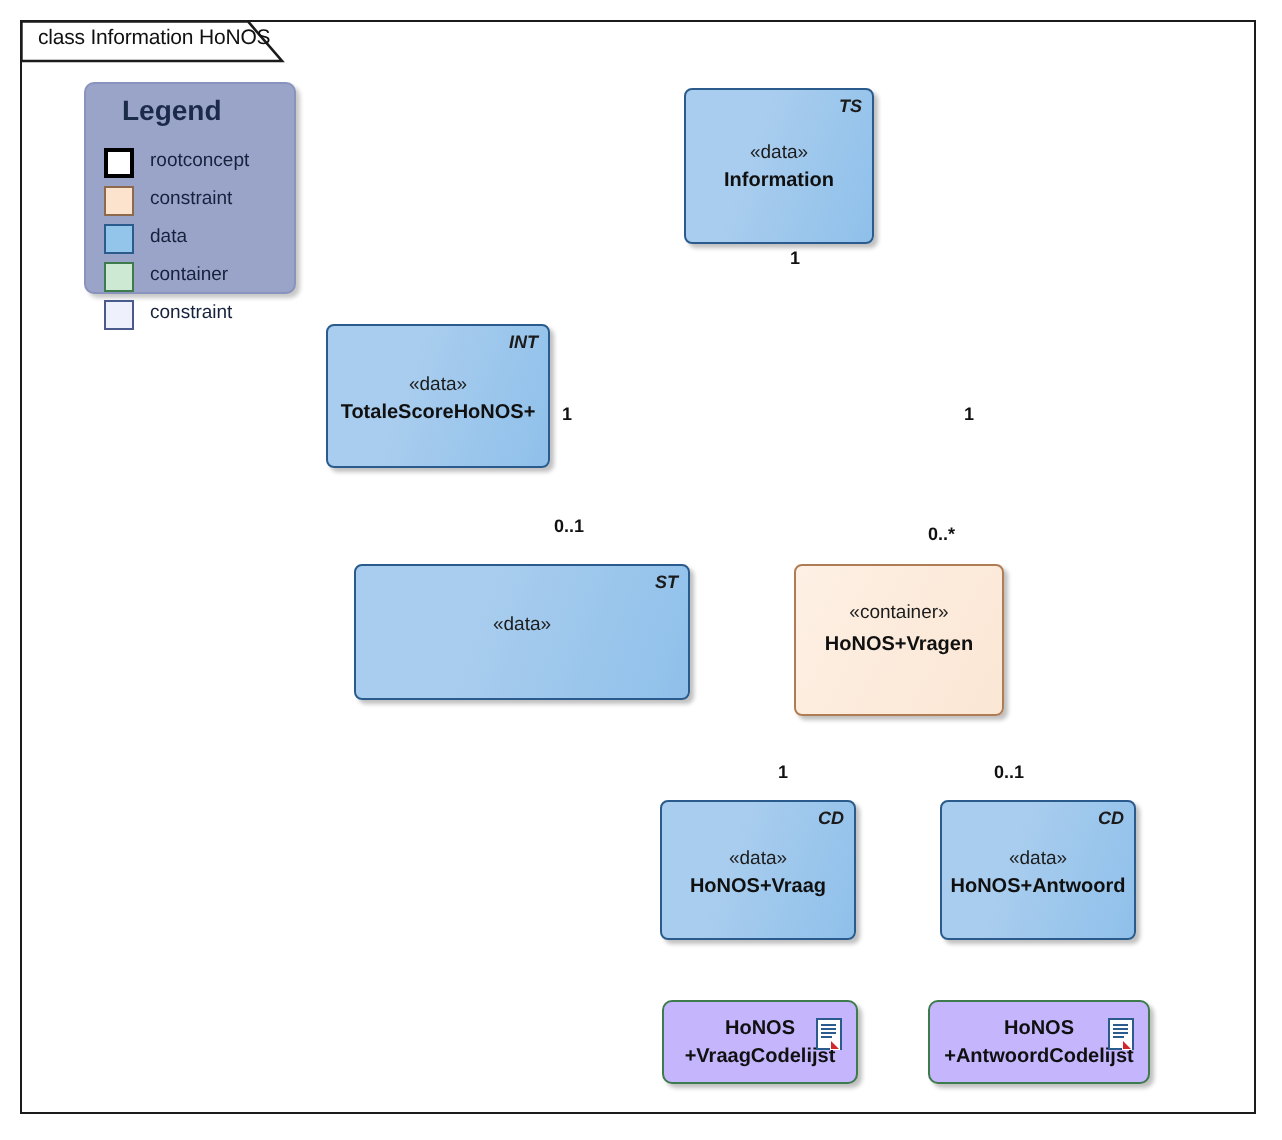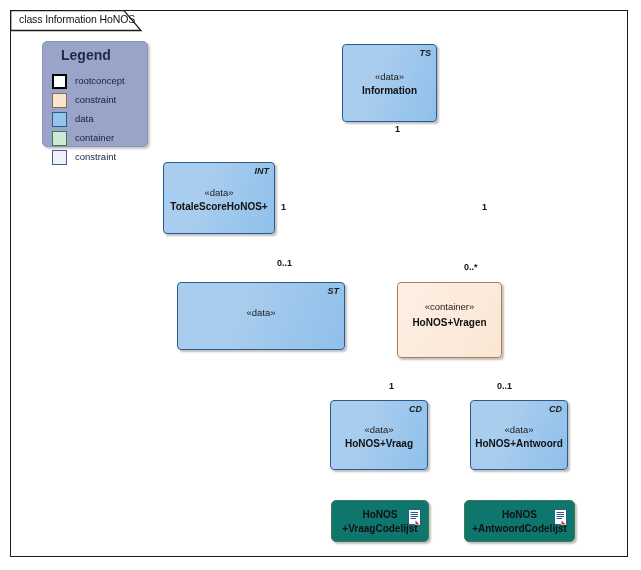--- a/index.html
+++ b/index.html
@@ -37,21 +37,21 @@
         font-size:10px;font-weight:bold;color:#101010;white-space:nowrap;}
   .node .tmark{position:absolute;right:5px;top:3px;font-size:9px;
         font-style:italic;font-weight:bold;color:#1b1b1b;}
 
   .n-data{background:linear-gradient(110deg,#a9cdee 0%,#a9cdee 35%,#8fc0ea 100%);
           border:1.2px solid #2a5b8c;}
   .n-root{background:linear-gradient(130deg,#ffffff 0%,#ffffff 55%,#e9e9e9 100%);
           border:3px solid #000;border-radius:2px;}
   .n-container{background:linear-gradient(120deg,#fdf0e4 0%,#fbe6d4 100%);
           border:1.2px solid #b07c54;}
-  .n-codelist{background:#0f766e;border:1.2px solid #3d7a4c;border-radius:5px;}
+  .n-codelist{background:#c4b5fd;border:1.2px solid #3d7a4c;border-radius:5px;}
   .n-ref .stereo,.n-ref .nname{color:#8fa6bb;}
 
   .codelist-l1{position:absolute;left:0;width:100%;text-align:center;
         font-size:10px;font-weight:bold;color:#101010;}
   .codelist-l2{position:absolute;left:0;width:100%;text-align:center;
         font-size:10px;font-weight:bold;color:#101010;}
   .doc-icon{position:absolute;right:7px;top:8px;width:13px;height:16px;}
 
   
   .lines{position:absolute;left:0;top:0;width:641px;height:570px;

